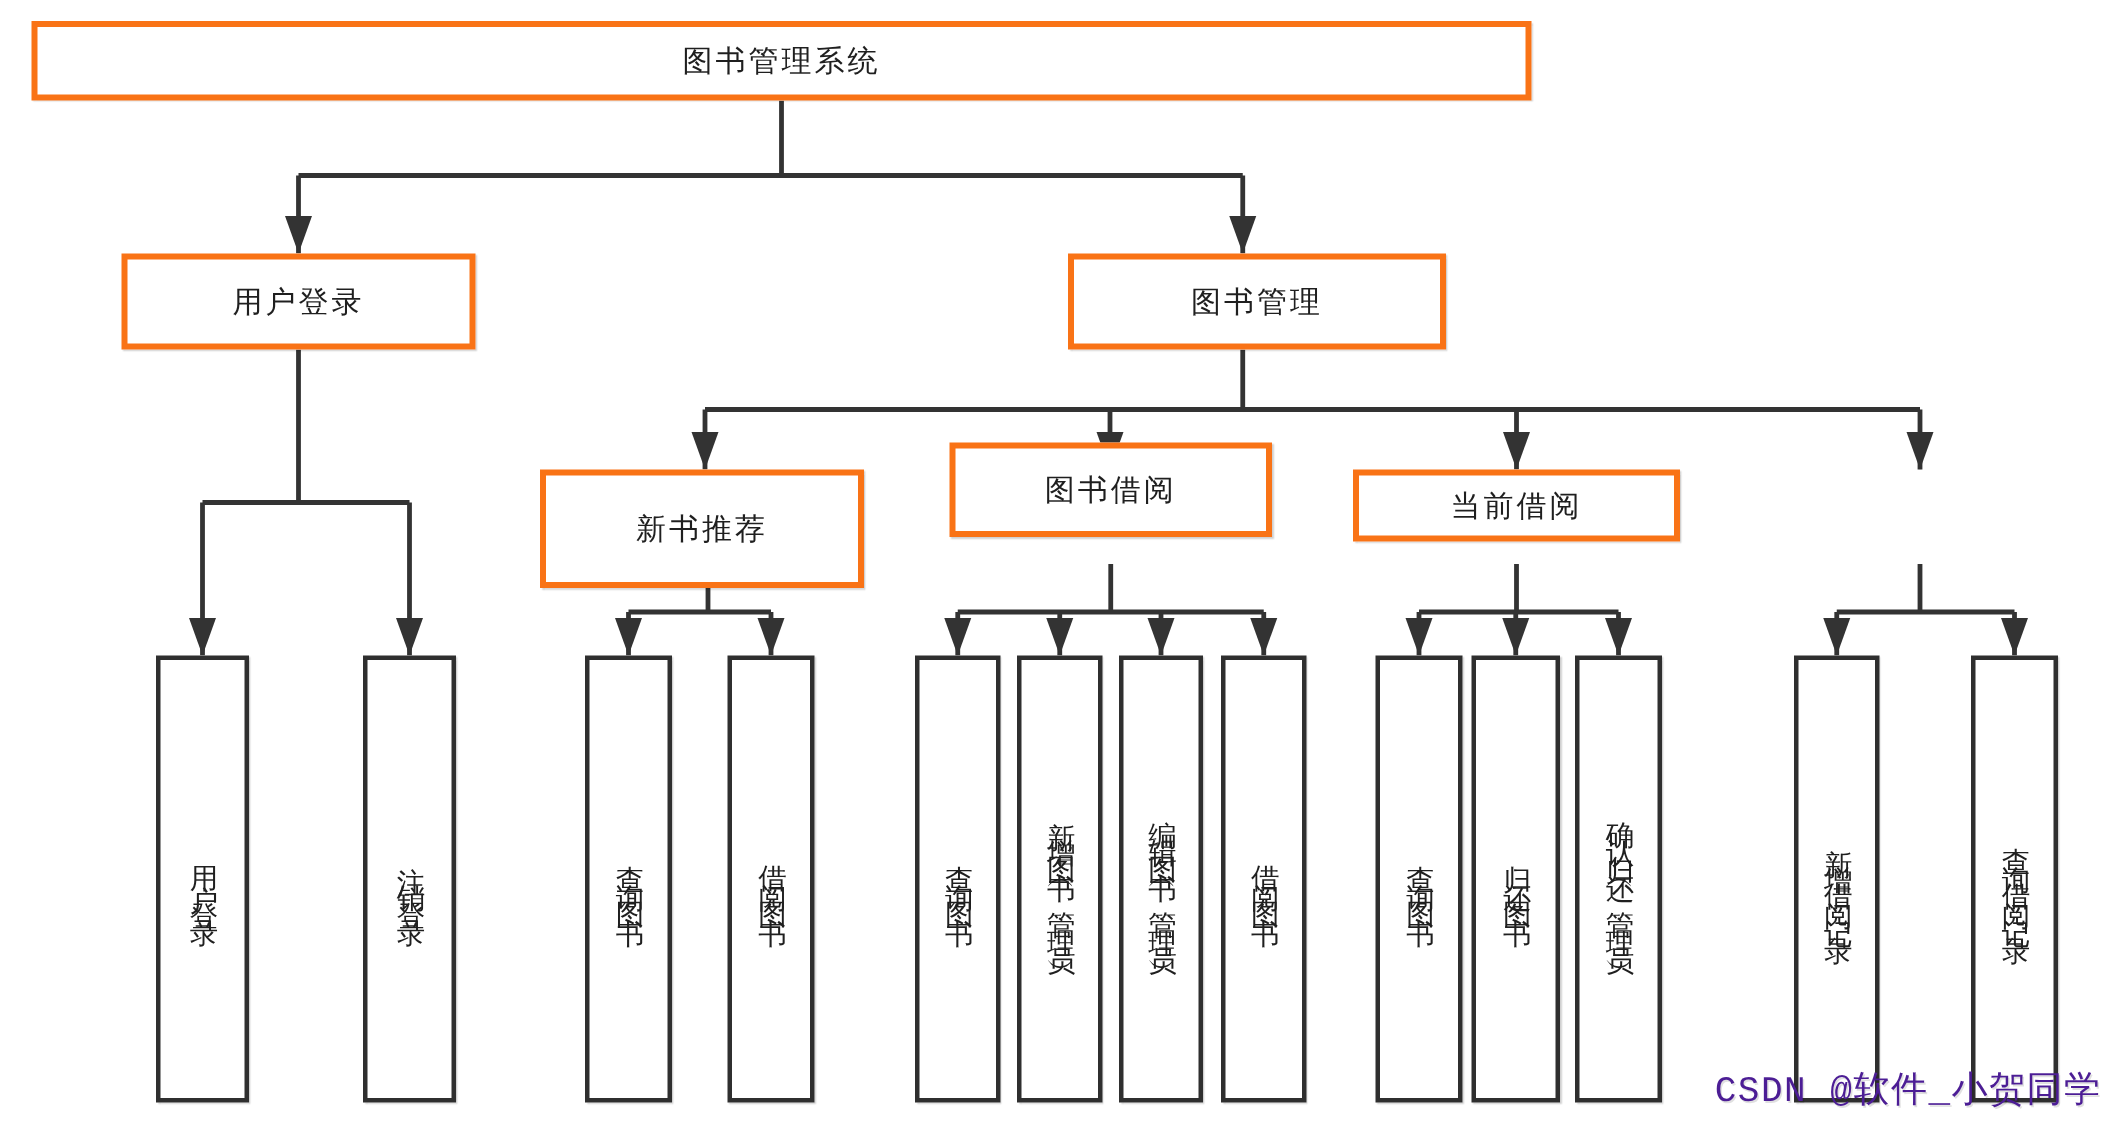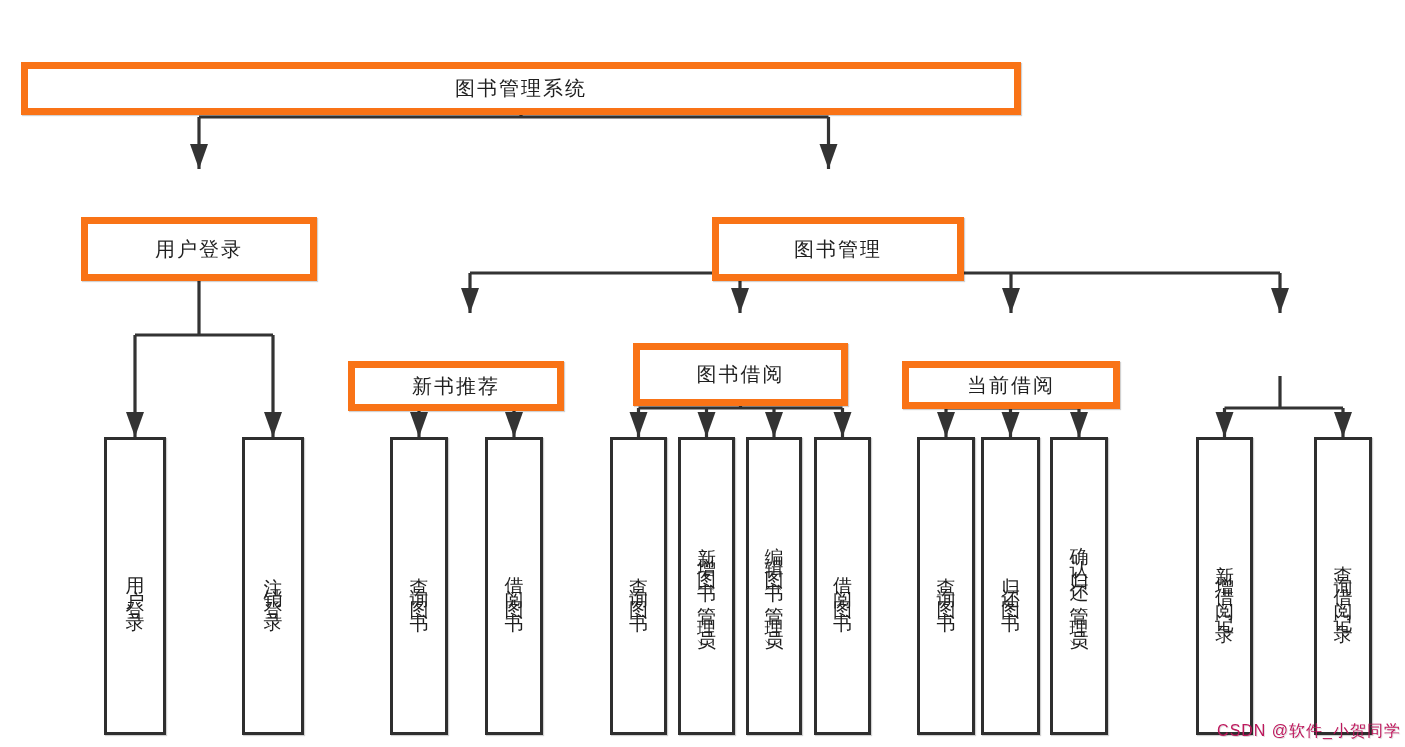--- a/index.html
+++ b/index.html
@@ -8,31 +8,30 @@
     width: 1405px;
     height: 747px;
     background: #ffffff;
     font-family: "Liberation Sans", sans-serif;
     overflow: hidden;
   }
   #wires { position: absolute; left: 0; top: 0; }
   .hbox {
     position: absolute;
     box-sizing: border-box;
-    border: 7px solid #f97316;
+    border: 4px solid #f97316;
     background: #ffffff;
     display: flex;
     align-items: center;
     justify-content: center;
     font-size: 20px;
     font-weight: 500;
     letter-spacing: 2px;
     color: #1f1f1f;
     box-shadow: 1px 1px 1px rgba(0,0,0,0.18);
-    margin-top: 48px;
   }
   .vbox {
     position: absolute;
     top: 437px;
     height: 298px;
     box-sizing: border-box;
     border: 3px solid #2f2f2f;
     background: #ffffff;
     display: flex;
     align-items: center;
@@ -45,24 +44,25 @@
     white-space: nowrap;
     font-size: 19px;
     font-weight: 500;
     letter-spacing: 12px;
     color: #1f1f1f;
   }
   .watermark {
     position: absolute;
     right: 4px;
     bottom: 5px;
-    font-size: 16px;
-    color: #be185d;
+    font-size: 24px;
+    color: #4c1d95;
     letter-spacing: 1px;
     text-shadow: 1px 1px 0 rgba(0,0,0,0.12);
+    font-family: Liberation Mono, monospace;
   }
 </style>
 </head>
 <body>
 
 <div id="stage">
 
   <svg id="wires" width="1405" height="747" viewBox="0 0 1405 747">
     <g stroke="#333333" stroke-width="3.2" fill="none">
 
@@ -107,21 +107,21 @@
     <span>图书管理系统</span>
   </div>
 
   <div class="hbox" style="left:81px; top:169px; width:236px; height:64px;">
     <span>用户登录</span>
   </div>
   <div class="hbox" style="left:712px; top:169px; width:252px; height:64px;">
     <span>图书管理</span>
   </div>
 
-  <div class="hbox" style="left:348px; top:313px; width:216px; height:50px;font-family:Liberation Serif, serif;">
+  <div class="hbox" style="left:360px; top:313px; width:216px; height:79px;font-family:Liberation Serif, serif;">
     <span>新书推荐</span>
   </div>
   <div class="hbox" style="left:633px; top:295px; width:215px; height:63px;">
     <span>图书借阅</span>
   </div>
   <div class="hbox" style="left:902px; top:313px; width:218px; height:48px;">
     <span>当前借阅</span>
   </div>
 
   <div class="vbox" style="left:104px; width:62px;">

